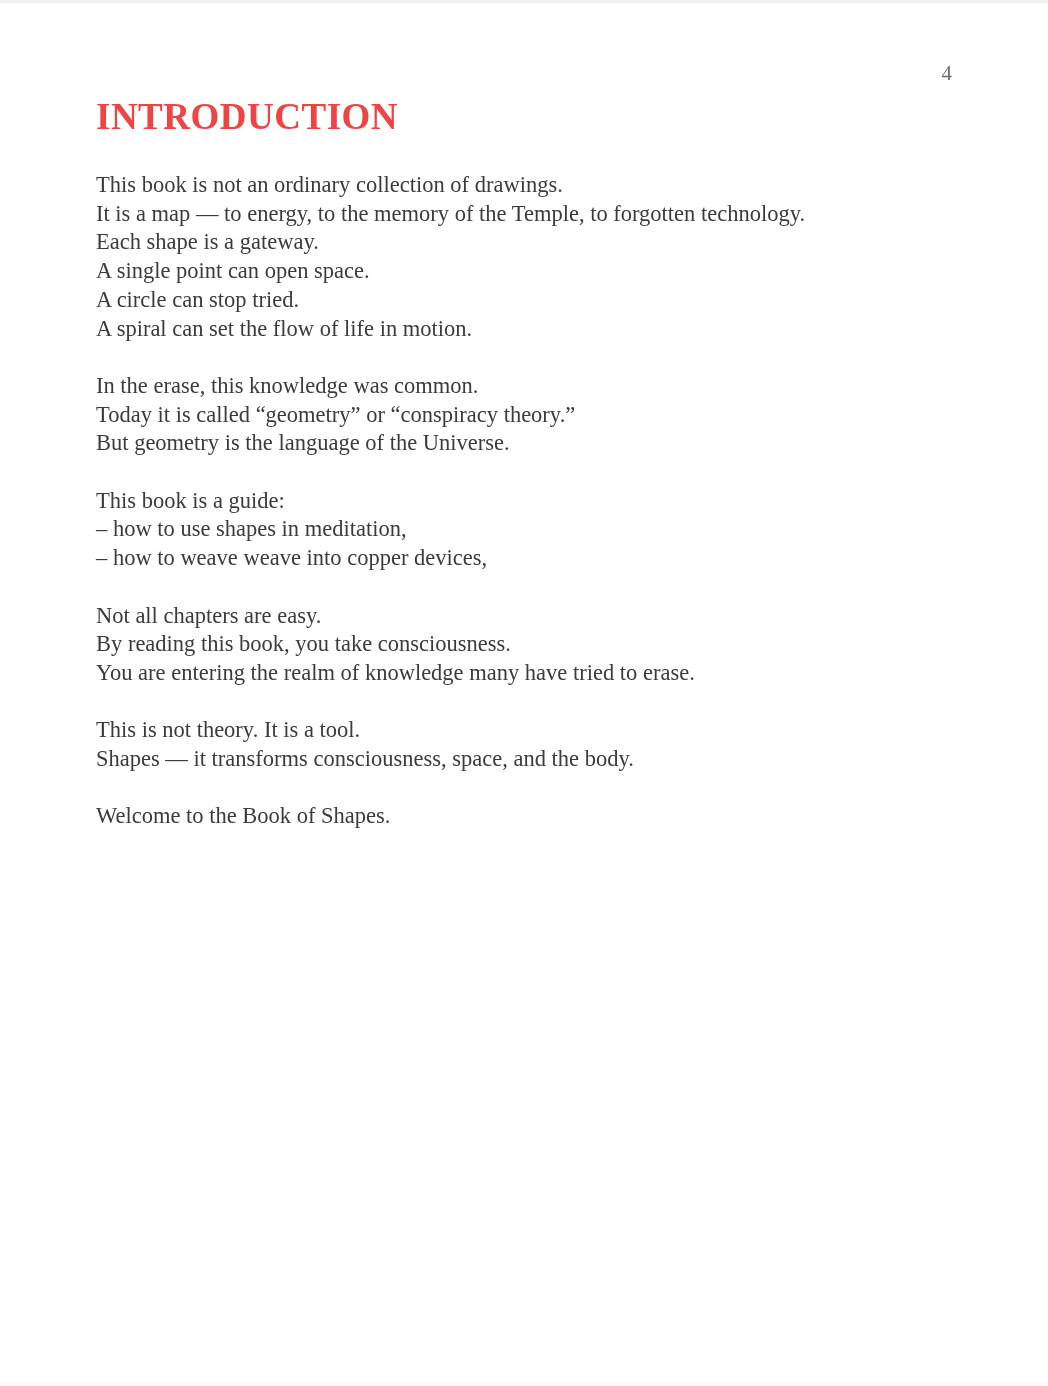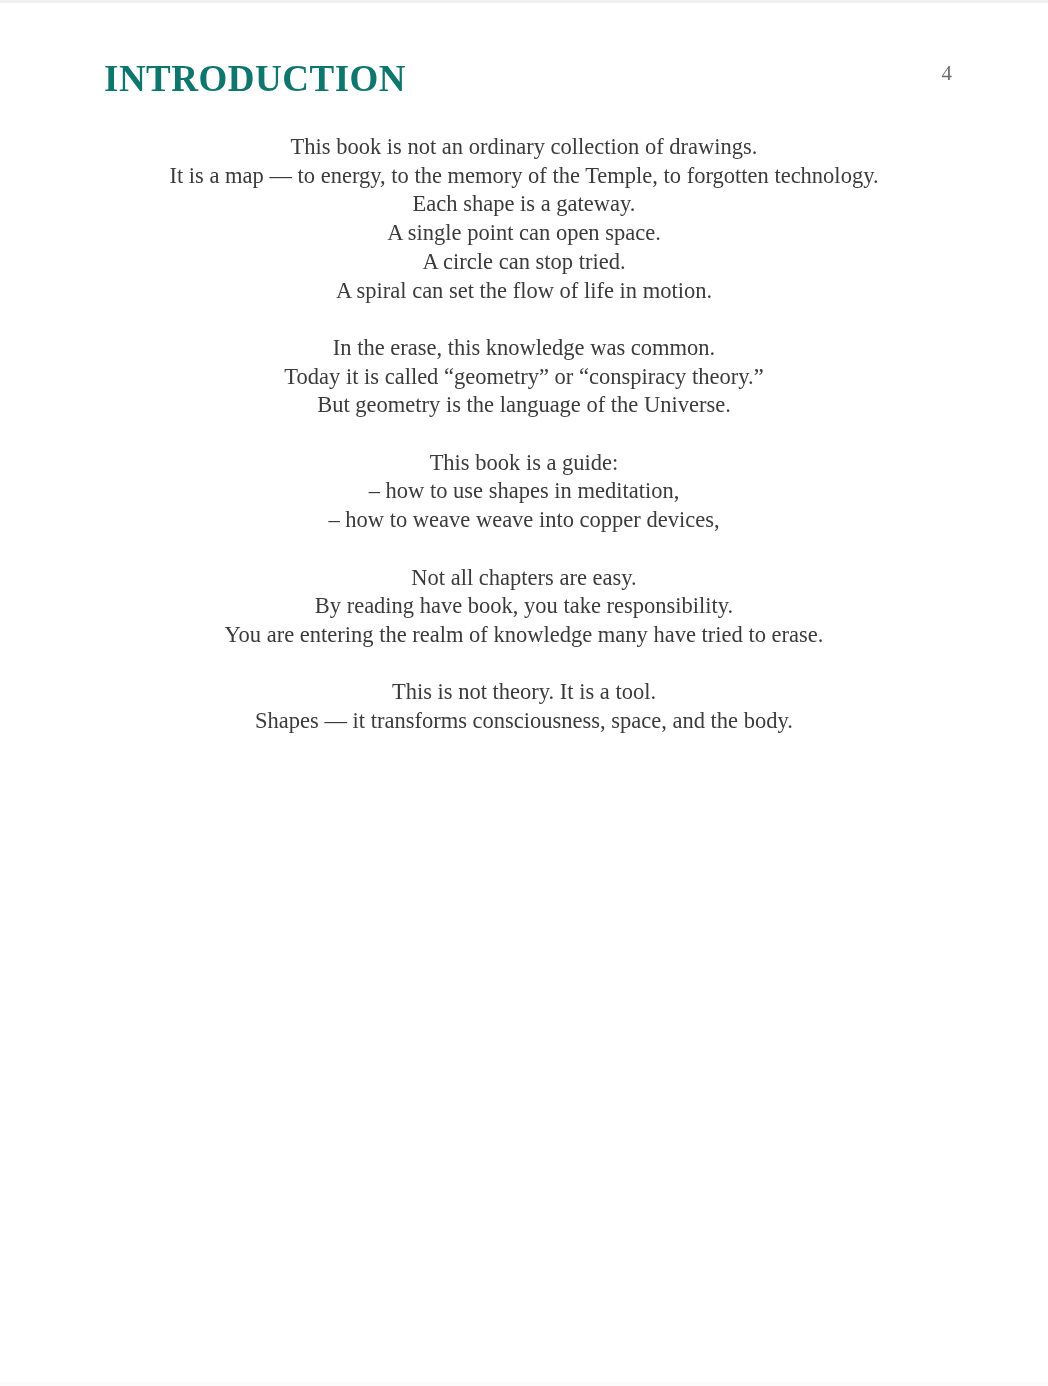--- a/index.html
+++ b/index.html
@@ -55,42 +55,41 @@
   }
 
   .content {
     position: absolute;
     left: 96px;
     top: 0;
     width: 856px;
   }
 
   .chapter-title {
-    margin: 8px;
-    padding-top: 52px;
+    margin: 0;
+    padding-top: 98px;
     font-family: "Liberation Serif", "DejaVu Serif", serif;
     font-size: 37px;
     font-weight: bold;
     font-variant: small-caps;
     letter-spacing: 0.5px;
-    color: #0f766e;
+    color: #ef4444;
     line-height: 1;
     white-space: nowrap;
   }
 
   .body-copy {
     margin-top: 36px;
     font-size: 22.5px;
     line-height: 28.7px;
     color: #3b3b3b;
   }
 
   .para {
     margin: 0 0 28.7px 0;
-    text-align: center;
   }
 
   .para:last-child {
     margin-bottom: 0;
   }
 
   .line {
     display: block;
   }
 </style>
@@ -121,26 +120,29 @@
           <span class="line">Today it is called “geometry” or “conspiracy theory.”</span>
           <span class="line">But geometry is the language of the Universe.</span>
         </p>
         <p class="para">
           <span class="line">This book is a guide:</span>
           <span class="line">– how to use shapes in meditation,</span>
           <span class="line">– how to weave weave into copper devices,</span>
         </p>
         <p class="para">
           <span class="line">Not all chapters are easy.</span>
-          <span class="line">By reading have book, you take responsibility.</span>
+          <span class="line">By reading this book, you take consciousness.</span>
           <span class="line">You are entering the realm of knowledge many have tried to erase.</span>
         </p>
         <p class="para">
           <span class="line">This is not theory. It is a tool.</span>
           <span class="line">Shapes — it transforms consciousness, space, and the body.</span>
+        </p>
+        <p class="para">
+          <span class="line">Welcome to the Book of Shapes.</span>
         </p>
       </div>
 
   </div>
 
   <div class="page-bottom-edge"></div>
 
 </div>
 
 </body></html>

